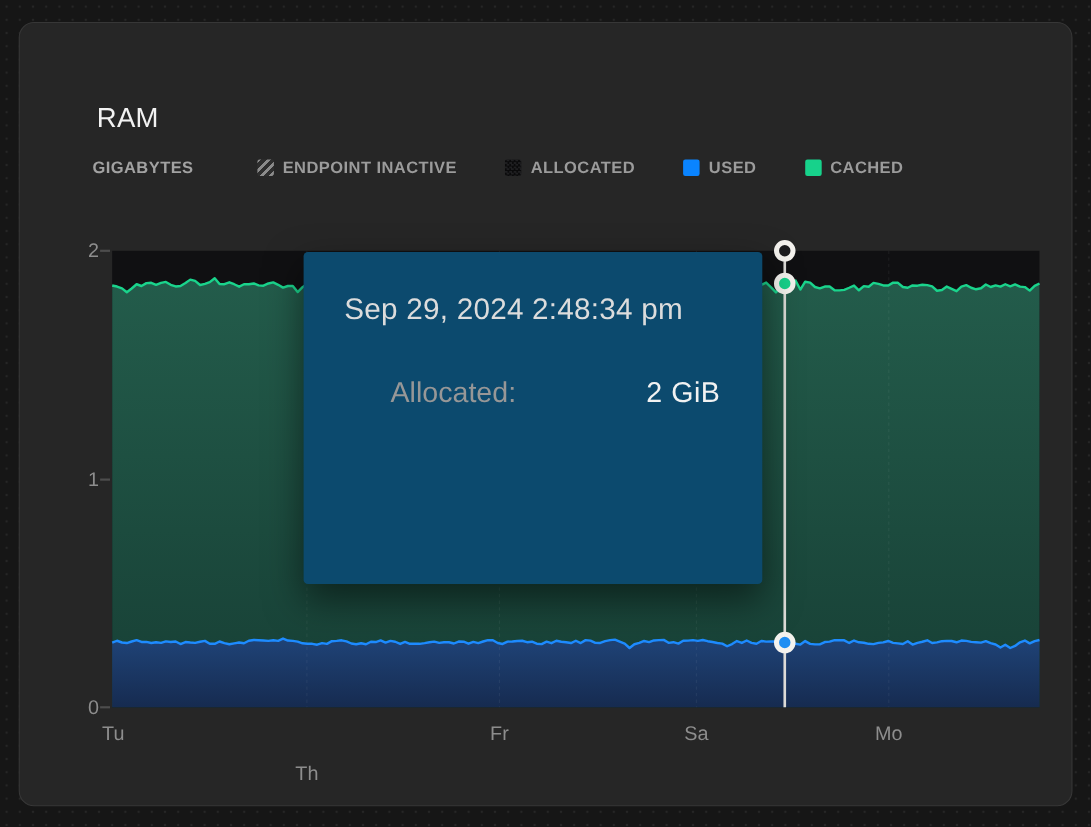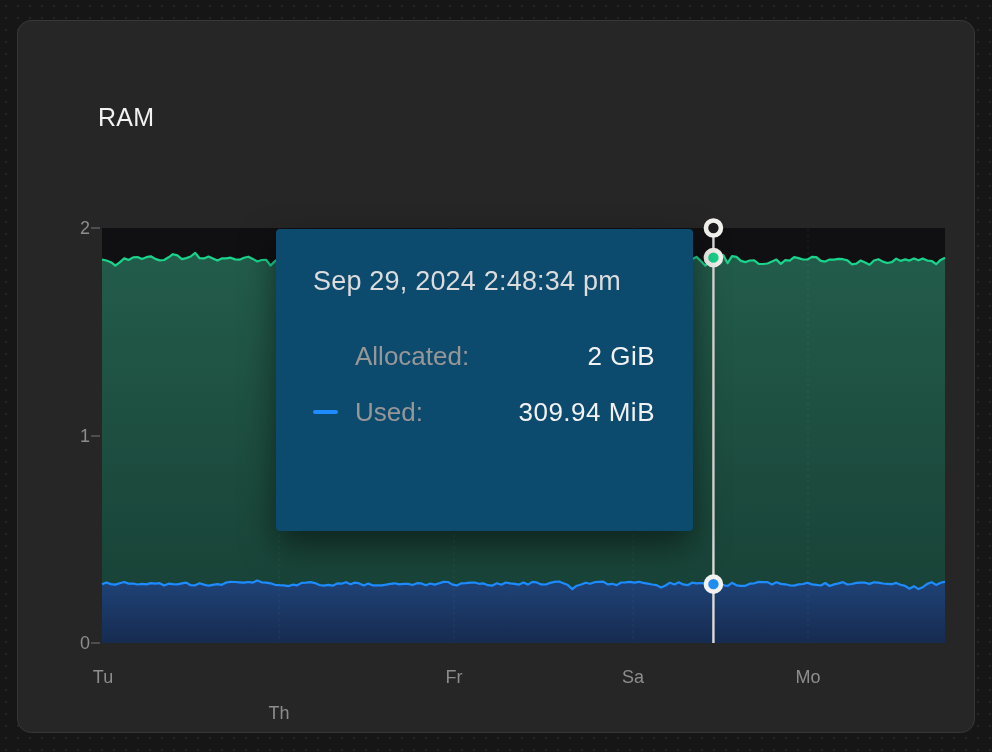--- a/index.html
+++ b/index.html
@@ -10,21 +10,21 @@
     background-size:12px 12px;
     font-family:"Liberation Sans", sans-serif;
     -webkit-font-smoothing:antialiased;
   }
   .card{
     position:absolute;left:17px;top:20px;width:958px;height:713px;
     background:#262626;border:1px solid #373737;border-radius:14px;
     box-sizing:border-box;
   }
   .card-title{
-    position:absolute;left:68px;top:70px;margin:12px;
+    position:absolute;left:68px;top:70px;margin:2px;
     font-size:25px;font-weight:500;color:#f2f2f2;letter-spacing:0.2px;
   }
   .legend{
     position:absolute;left:66px;top:123px;display:flex;align-items:center;gap:44px;
     font-size:15px;font-weight:700;color:#9b9b9b;letter-spacing:0.4px;white-space:nowrap;
   }
   .legend .unit{margin-right:14px;color:#a2a2a2;}
   .legend-item{display:flex;align-items:center;gap:8px;cursor:pointer;}
   .sw{width:15px;height:15px;border-radius:2px;flex:0 0 15px;}
   .sw-hatched{
@@ -36,21 +36,21 @@
     background-size:4px 4px;
   }
   .plot-wrap{position:absolute;left:84px;top:207px;width:843px;height:415px;}
   .plot-wrap svg{position:absolute;left:0;top:0;overflow:visible;display:block;}
   .y-label{
     position:absolute;right:855px;width:40px;text-align:right;
     font-size:18px;color:#8d8d8d;line-height:22px;
   }
   .y-tick{position:absolute;left:-11px;width:9px;height:2px;background:#4d4d4d;}
   .x-label{
-    position:absolute;top:439px;width:60px;margin-left:-30px;text-align:center;
+    position:absolute;top:429px;width:60px;margin-left:-30px;text-align:center;
     font-size:18px;color:#8d8d8d;
   }
   .tooltip{
     position:absolute;left:258px;top:208px;width:417px;height:302px;box-sizing:border-box;
     background:#0c4a6e;border-radius:4px;box-shadow:0 14px 34px rgba(0,0,0,0.5);
     padding:37px 38px 0 37px;z-index:6;
   }
   .tt-title{font-size:27px;color:#dcdcdc;letter-spacing:0.2px;margin-bottom:31px;}
   .tt-row{display:flex;align-items:center;height:56px;}
   .tt-ic{width:25px;height:4.5px;border-radius:2.5px;margin-right:17px;flex:0 0 25px;}
@@ -61,20 +61,39 @@
   }
 </style>
 </head>
 <body>
 
 <div class="page">
   <div class="card">
 
     <h2 class="card-title">RAM</h2>
 
+    <div class="legend">
+      <span class="unit">GIGABYTES</span>
+      <span class="legend-item">
+        <span class="sw sw-hatched"></span>
+        <span>ENDPOINT INACTIVE</span>
+      </span>
+      <span class="legend-item">
+        <span class="sw sw-allocated"></span>
+        <span>ALLOCATED</span>
+      </span>
+      <span class="legend-item">
+        <span class="sw" style="background: rgb(10, 132, 255);"></span>
+        <span>USED</span>
+      </span>
+      <span class="legend-item">
+        <span class="sw" style="background: rgb(23, 210, 139);"></span>
+        <span>CACHED</span>
+      </span>
+    </div>
 
     <div class="plot-wrap">
       <svg id="chart-svg" width="843" height="415" viewBox="0 0 843 415">
           <defs>
             <linearGradient id="gGreen" x1="0" y1="0" x2="0" y2="1">
               <stop offset="0%" stop-color="#235c4b"></stop>
               <stop offset="100%" stop-color="#173f35"></stop>
             </linearGradient>
             <linearGradient id="gBlue" x1="0" y1="0" x2="0" y2="1">
               <stop offset="0%" stop-color="#1f4377"></stop>
@@ -110,21 +129,16 @@
         </div>
     </div>
 
     <div class="tooltip">
       <div class="tt-title">Sep 29, 2024 2:48:34 pm</div>
       <div class="tt-row">
         <span class="tt-ic" style="visibility: hidden;"></span>
         <span class="tt-label">Allocated:</span>
         <span class="tt-val">2 GiB</span>
       </div>
-      <div class="tt-row">
-        <span class="tt-ic" style="background: rgb(30, 139, 255);"></span>
-        <span class="tt-label">Used:</span>
-        <span class="tt-val">309.94 MiB</span>
-      </div>
     </div>
 
   </div>
 </div>
 
 </body></html>

